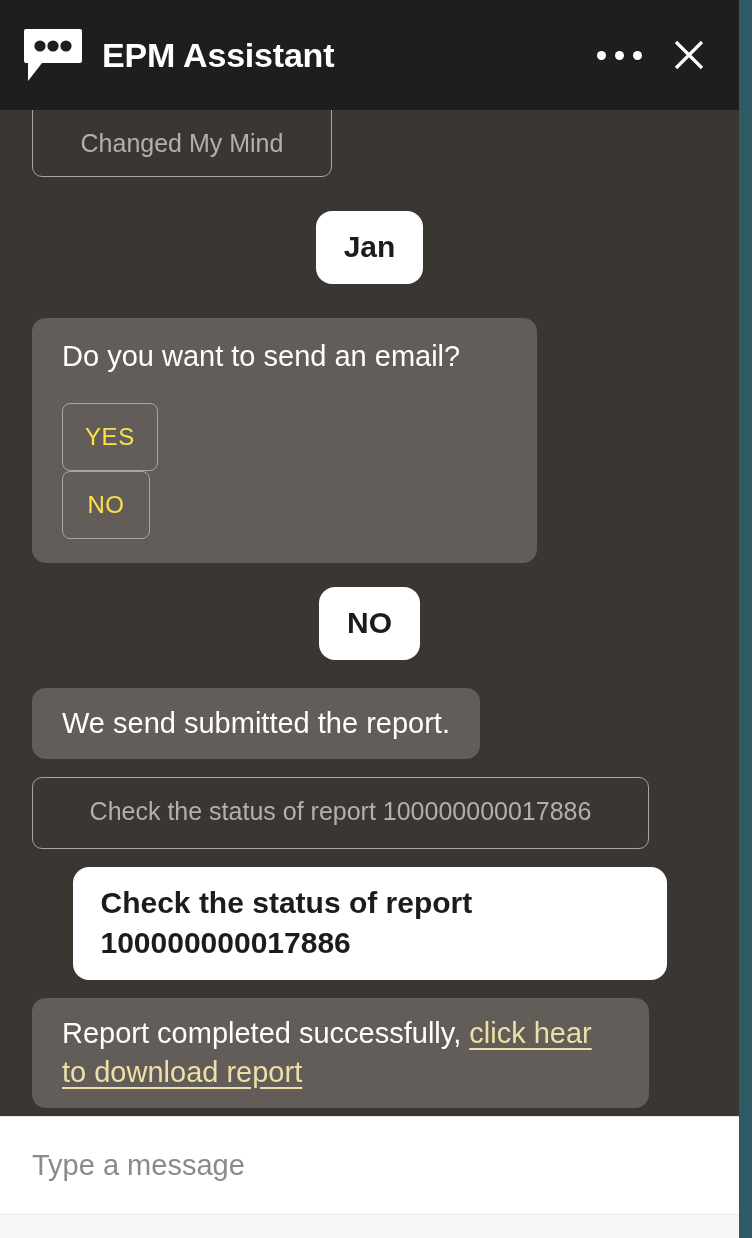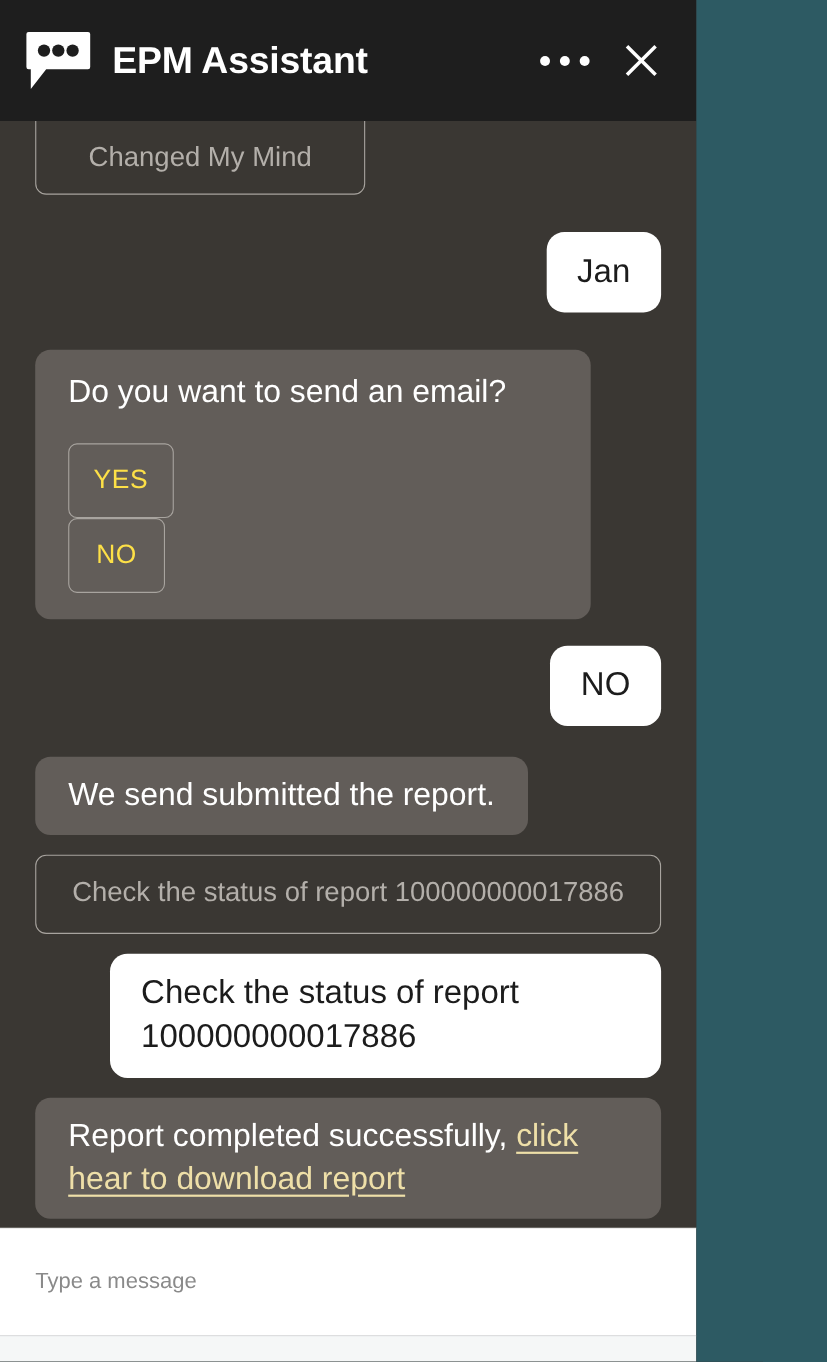--- a/index.html
+++ b/index.html
@@ -11,21 +11,21 @@
     height: 1238px;
     overflow: hidden;
     background: #2d5a63;
     font-family: "Liberation Sans", sans-serif;
     -webkit-font-smoothing: antialiased;
   }
 
   
   #chat-window {
     position: relative;
-    width: 633px;
+    width: 739px;
     height: 1238px;
     display: flex;
     flex-direction: column;
     background: #3a3733;
     overflow: hidden;
   }
 
   
   #header {
     flex: 0 0 auto;
@@ -83,21 +83,21 @@
     overflow: hidden;
     padding: 0 32px;
     box-sizing: border-box;
     background: #3a3733;
   }
   .row {
     display: flex;
     width: 100%;
   }
   .row.left { justify-content: flex-start; }
-  .row.right { justify-content: flex-end; }
+  .row.right { justify-content: center; font-weight: bold; }
 
   
   .chip {
     border: 1px solid #a8a49f;
     border-radius: 10px;
     color: #b3afaa;
     font-size: 25px;
     line-height: 1.28;
     padding: 16px 30px;
     box-sizing: border-box;
@@ -207,21 +207,21 @@
     padding: 0 32px;
     box-sizing: border-box;
     border-top: 1px solid #e3e3e3;
   }
   #message-input {
     width: 100%;
     border: none;
     outline: none;
     background: transparent;
     font-family: "Liberation Sans", sans-serif;
-    font-size: 20px;
+    font-size: 29px;
     color: #1c1c1c;
     padding: 0;
   }
   #message-input::placeholder { color: #8a8a8a; opacity: 1; }
   #composer-footer {
     flex: 0 0 auto;
     height: 24px;
     background: #f5f7f7;
     border-top: 1px solid #eaeced;
     box-sizing: border-box;

